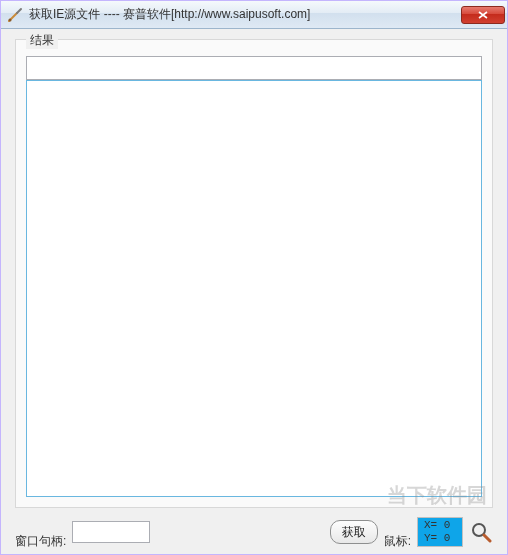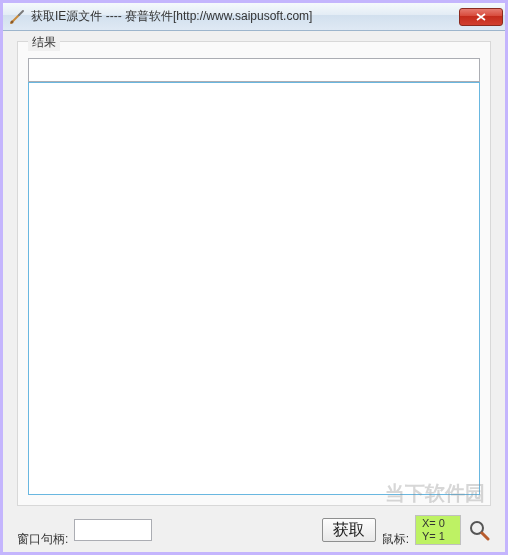--- a/index.html
+++ b/index.html
@@ -7,21 +7,21 @@
   font-family: "Microsoft YaHei", "SimSun", sans-serif;
   font-size: 12px;
   background: #fff;
   width: 508px;
   height: 555px;
   overflow: hidden;
 }
 .window {
   width: 508px;
   height: 555px;
-  border: 3px solid #c4b5fd;
+  border: 1px solid #c4b5fd;
   background: #fff;
   display: flex;
   flex-direction: column;
 }
 .titlebar {
   height: 28px;
   background: linear-gradient(to bottom, #f5f9fc 0%, #e3ecf5 45%, #d2e0ee 46%, #dfe9f4 100%);
   border-bottom: 1px solid #9db5cc;
   display: flex;
   align-items: center;
@@ -121,34 +121,35 @@
   padding: 2px 4px;
   font-family: inherit;
   font-size: 12px;
 }
 .btn {
   height: 24px;
   min-width: 48px;
   padding: 0 10px;
   background: linear-gradient(to bottom, #fdfdfd, #e8e8e8);
   border: 1px solid #8e8f8f;
-  border-radius: 2px;
-  font-family: inherit;
-  font-size: 16px;
+  border-radius: 10px;
+  font-family: inherit;
+  font-size: 12px;
   cursor: pointer;
   color: #222;
 }
 .mouse-coords {
-  background: #bef264;
+  background: #0ea5e9;
   border: 1px solid #c0c0c0;
   padding: 1px 6px;
   font-size: 11px;
   line-height: 1.2;
   color: #333;
   min-width: 46px;
+  font-family: Liberation Mono, monospace;
 }
 .magnify-icon {
   width: 24px;
   height: 24px;
   display: inline-flex;
   align-items: center;
   justify-content: center;
 }
 .spacer { flex: 1; }
 .watermark {
@@ -206,21 +207,21 @@
     </div>
 
     <div class="bottom-bar">
       <span class="label">窗口句柄:</span>
       <input type="text" class="handle-input" value="" style="">
       <span class="spacer"></span>
       <button class="btn">获取</button>
       <span class="label">鼠标:</span>
       <div class="mouse-coords">
         <div>X= 0</div>
-        <div>Y= 1</div>
+        <div>Y= 0</div>
       </div>
       <span class="magnify-icon">
         <svg width="22" height="22" viewBox="0 0 22 22">
           <circle cx="9" cy="9" r="6" fill="none" stroke="#555" stroke-width="2"></circle>
           <path d="M14 14 L20 20" stroke="#b85c2e" stroke-width="3" stroke-linecap="round"></path>
         </svg>
       </span>
     </div>
 
     <div class="watermark">

